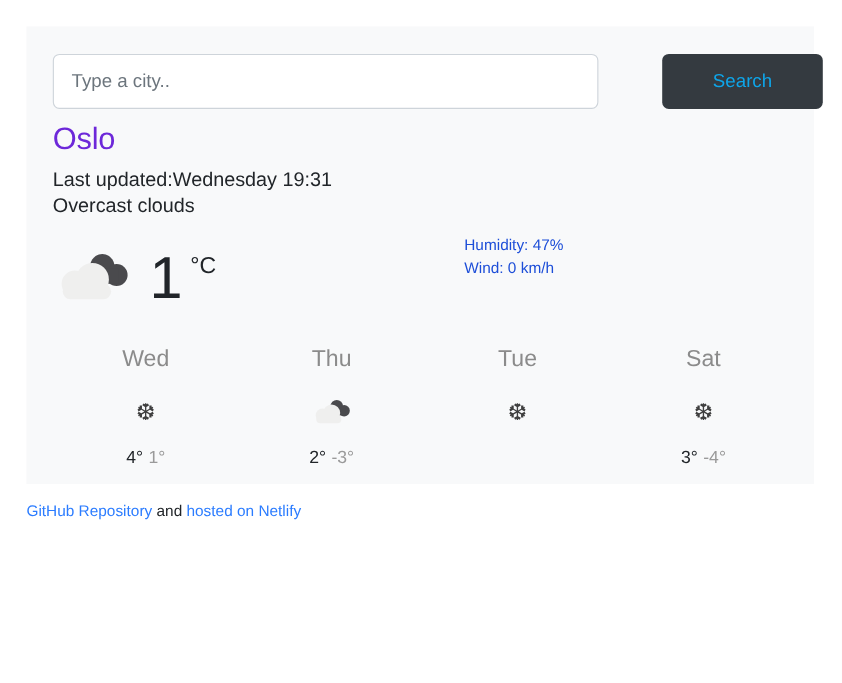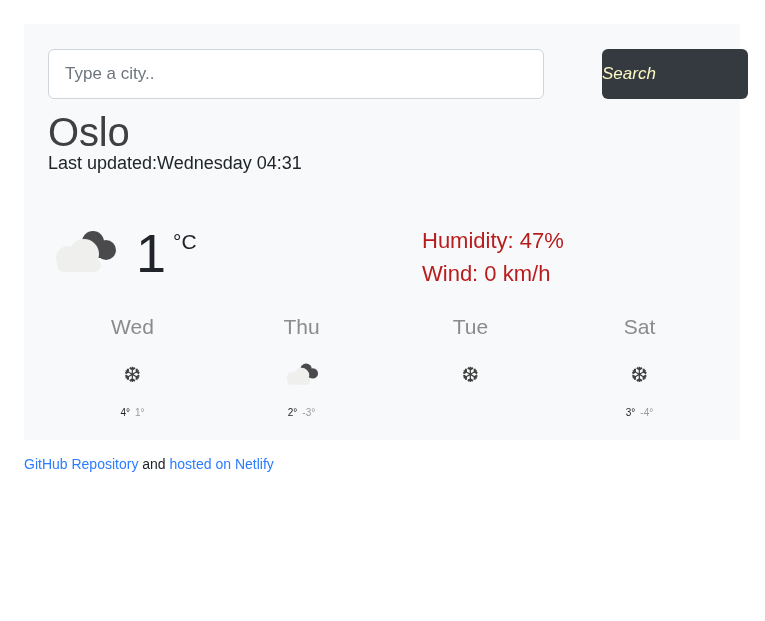--- a/index.html
+++ b/index.html
@@ -62,41 +62,40 @@
     color: #6c757d;
     opacity: 1;
   }
   .search-button {
     position: absolute;
     left: 554px;
     top: 0;
     width: 146px;
     height: 50px;
     background: #343a40;
-    color: #fef9c3;
+    color: #0ea5e9;
     border: none;
     border-radius: 6px;
     font-family: "Liberation Sans", sans-serif;
     font-size: 17px;
     cursor: pointer;
     line-height: 50px;
     padding: 0;
-    text-align: left;
-    font-style: italic;
+    text-align: center;
   }
 
   
   .city-name {
     position: absolute;
     left: 24px;
     top: 86px;
     margin: 0;
-    font-size: 40px;
-    font-weight: 400;
-    color: #404040;
+    font-size: 28px;
+    font-weight: 400;
+    color: #6d28d9;
     letter-spacing: -0.2px;
     line-height: 1.12;
   }
   .last-updated {
     position: absolute;
     left: 24px;
     top: 126px;
     margin: 0;
     font-size: 18px;
     font-weight: 400;
@@ -148,24 +147,24 @@
     font-size: 21px;
     font-weight: 400;
     color: #212529;
     margin-left: 7px;
     align-self: flex-start;
     margin-top: 20px;
   }
   .metrics {
     position: absolute;
     left: 374px;
-    top: 14px;
-    font-size: 22px;
+    top: 2px;
+    font-size: 14px;
     line-height: 1.52;
-    color: #b91c1c;
+    color: #1d4ed8;
   }
   .metrics div { white-space: nowrap; }
 
   
   .forecast {
     position: absolute;
     left: 24px;
     top: 290px;
     width: 676px;
     display: flex;
@@ -193,21 +192,21 @@
     line-height: 1;
     font-family: "DejaVu Sans", sans-serif;
   }
   .mini-cloud {
     position: relative;
     width: 44px;
     height: 30px;
   }
   .day-temps {
     margin-top: 12px;
-    font-size: 10px;
+    font-size: 16px;
     line-height: 1.2;
     color: #212529;
     white-space: nowrap;
   }
   .day-temps .low {
     color: #9a9a9a;
     margin-left: 5px;
   }
 
   
@@ -231,21 +230,22 @@
 <div class="page">
 
   <div class="weather-card">
 
     <div class="search-row">
       <input class="city-input" type="text" placeholder="Type a city.." value="" style="">
       <button class="search-button">Search</button>
     </div>
 
     <h1 class="city-name">Oslo</h1>
-    <p class="last-updated">Last updated:Wednesday 04:31</p>
+    <p class="last-updated">Last updated:Wednesday 19:31</p>
+    <p class="condition">Overcast clouds</p>
 
     <div class="current-row">
 
       <div class="temp-block">
         <span class="main-icon">
           <svg width="74" height="58" viewBox="0 0 74 58" xmlns="http://www.w3.org/2000/svg">
             <g fill="#4a4a4d">
               <circle cx="45" cy="18" r="11"></circle>
               <circle cx="58" cy="26" r="10"></circle>
               <rect x="44" y="20" width="16" height="14"></rect>

